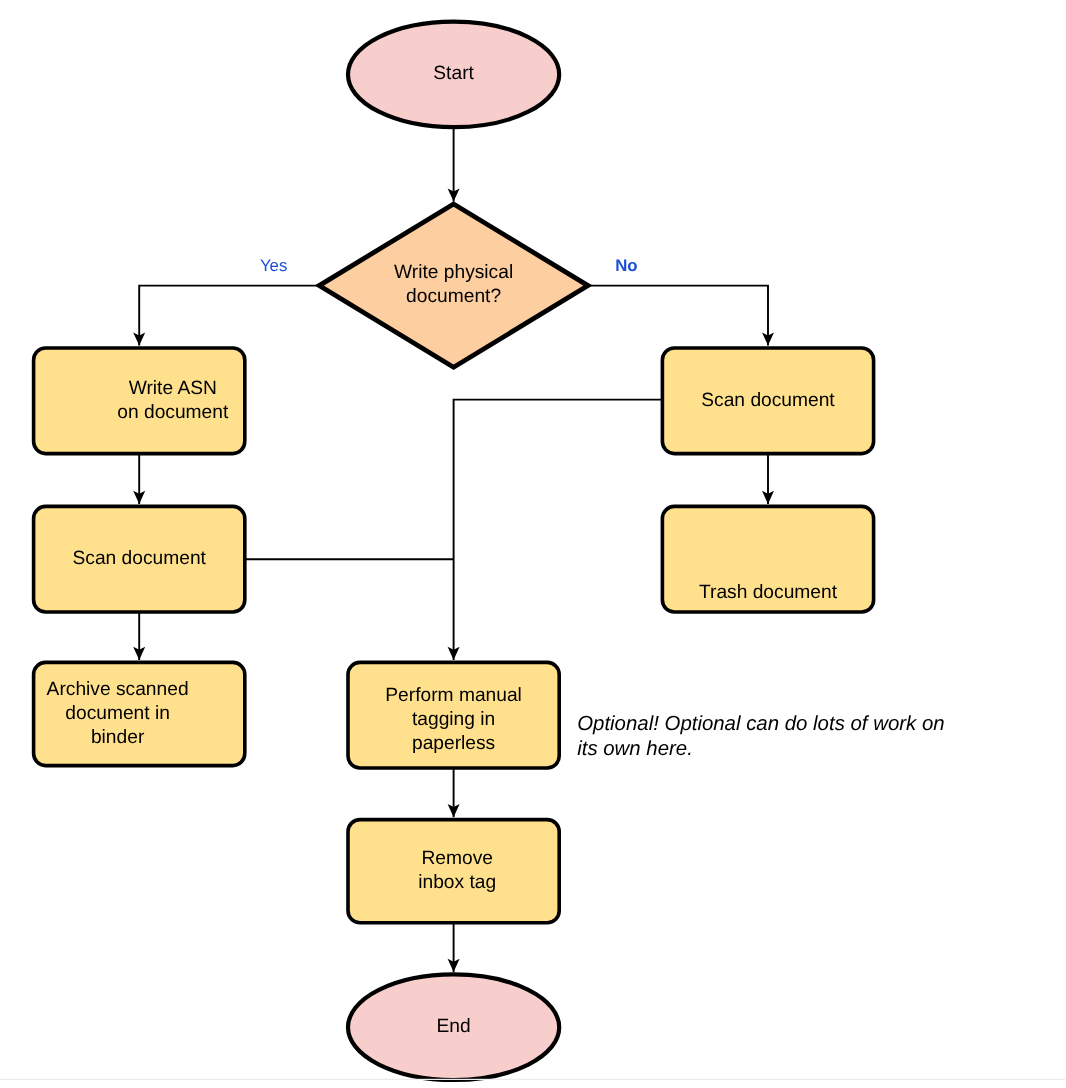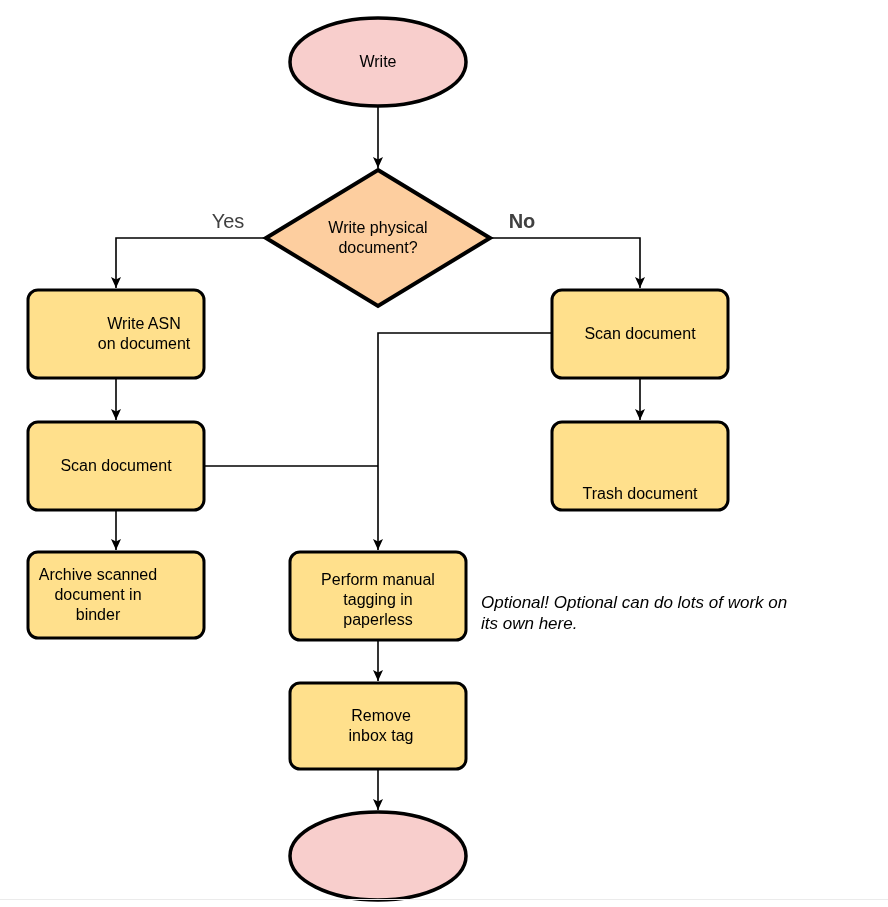--- a/index.html
+++ b/index.html
@@ -41,22 +41,22 @@
     line-height: 1.25;
     color: #000000;
     white-space: pre-line;
     pointer-events: none;
   }
   .edge-label {
     position: absolute;
     display: flex;
     align-items: center;
     justify-content: center;
-    font-size: 20px;
-    color: #404040;
+    font-size: 14px;
+    color: #1d4ed8;
     pointer-events: none;
   }
   .note {
     position: absolute;
     left: 481px;
     top: 592px;
     width: 402px;
     font-size: 17px;
     font-style: italic;
     line-height: 21px;
@@ -102,36 +102,37 @@
     <rect class="shape rect-node" x="28" y="290" width="176" height="88" rx="10" fill="#ffe08c"></rect>
     <rect class="shape rect-node" x="28" y="422" width="176" height="88" rx="10" fill="#ffe08c"></rect>
     <rect class="shape rect-node" x="28" y="552" width="176" height="86" rx="10" fill="#ffe08c"></rect>
     <rect class="shape rect-node" x="552" y="290" width="176" height="88" rx="10" fill="#ffe08c"></rect>
     <rect class="shape rect-node" x="552" y="422" width="176" height="88" rx="10" fill="#ffe08c"></rect>
     <rect class="shape rect-node" x="290" y="552" width="176" height="88" rx="10" fill="#ffe08c"></rect>
     <rect class="shape rect-node" x="290" y="683" width="176" height="86" rx="10" fill="#ffe08c"></rect>
     <ellipse class="shape ellipse-node" cx="378" cy="856" rx="88" ry="44" fill="#f8cecc"></ellipse>
   </svg>
 
-  <div class="node-label" style="left:290px; top:18px;  width:176px; height:88px;">Write</div>
+  <div class="node-label" style="left:290px; top:18px;  width:176px; height:88px;">Start</div>
   <div class="node-label" style="left:276px; top:188px; width:204px; height:100px;">Write physical
 document?</div>
   <div class="node-label" style="left:28px;  top:290px; width:176px; height:88px;padding-left:28px;">Write ASN
 on document</div>
   <div class="node-label" style="left:28px;  top:422px; width:176px; height:88px;">Scan document</div>
   <div class="node-label" style="left:28px;  top:552px; width:140px; height:86px;">Archive scanned
 document in
 binder</div>
   <div class="node-label" style="left:552px; top:290px; width:176px; height:88px;">Scan document</div>
   <div class="node-label" style="left:552px; top:444px; width:176px; height:100px;">Trash document</div>
   <div class="node-label" style="left:290px; top:556px; width:176px; height:88px;">Perform manual
 tagging in
 paperless</div>
   <div class="node-label" style="left:290px; top:683px; width:182px; height:86px;">Remove
 inbox tag</div>
+  <div class="node-label" style="left:290px; top:812px; width:176px; height:88px;">End</div>
 
   <div class="edge-label" style="left:200px; top:210px; width:56px; height:22px;">Yes</div>
   <div class="edge-label" style="left:494px; top:210px; width:56px; height:22px;font-weight:bold;">No</div>
 
   <div class="note">Optional! Optional can do lots of work on
 its own here.</div>
 
   <div class="bottom-rule"></div>
 
 </div>

